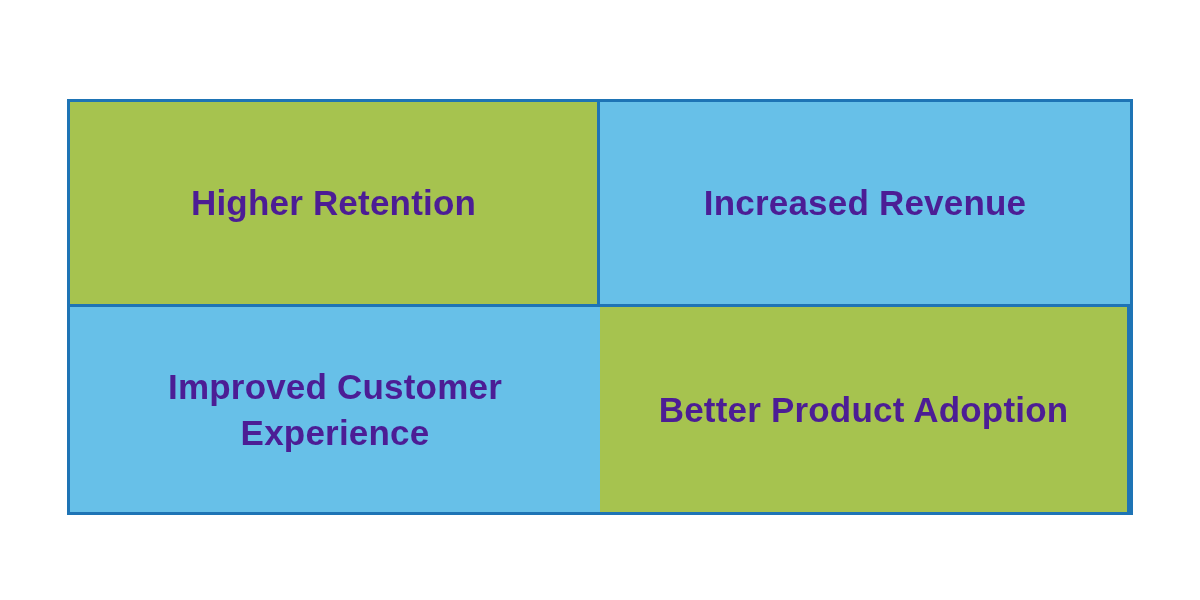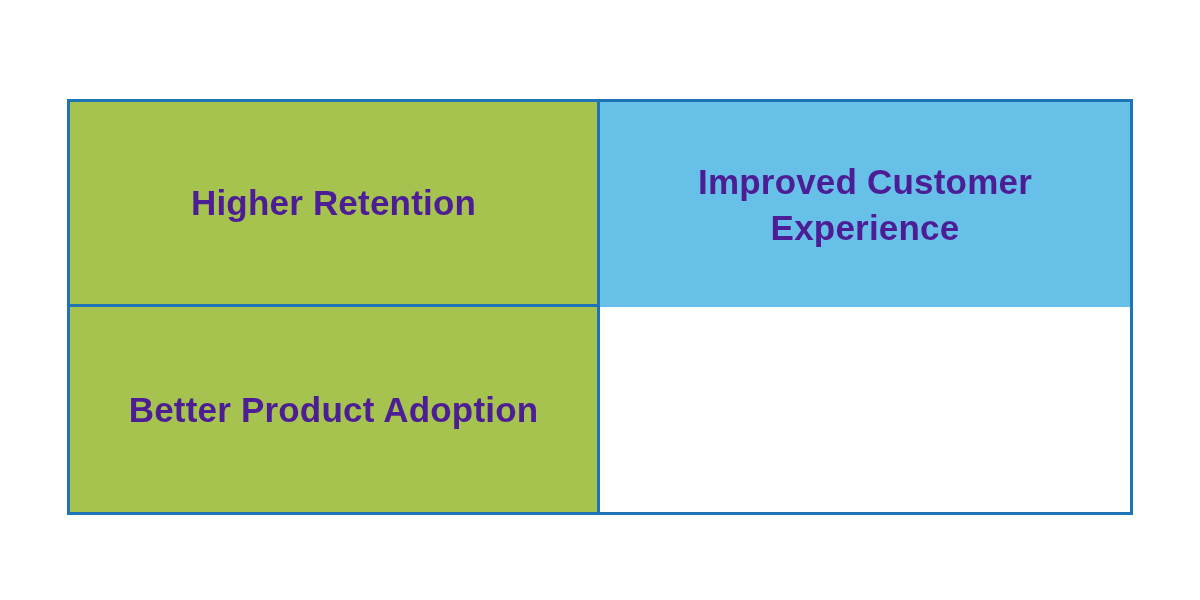--- a/index.html
+++ b/index.html
@@ -46,19 +46,22 @@
     letter-spacing: 0.2px;
   }
 </style>
 </head>
 <body>
 
 <div class="matrix">
   <div class="cell green col-left row-top">
     <span class="cell-label">Higher Retention</span>
   </div>
+  <div class="cell blue row-top">
+    <span class="cell-label">Increased Revenue</span>
+  </div>
   <div class="cell blue">
     <span class="cell-label">Improved Customer Experience</span>
   </div>
   <div class="cell green col-left">
     <span class="cell-label">Better Product Adoption</span>
   </div>
 </div>
 
 </body></html>

